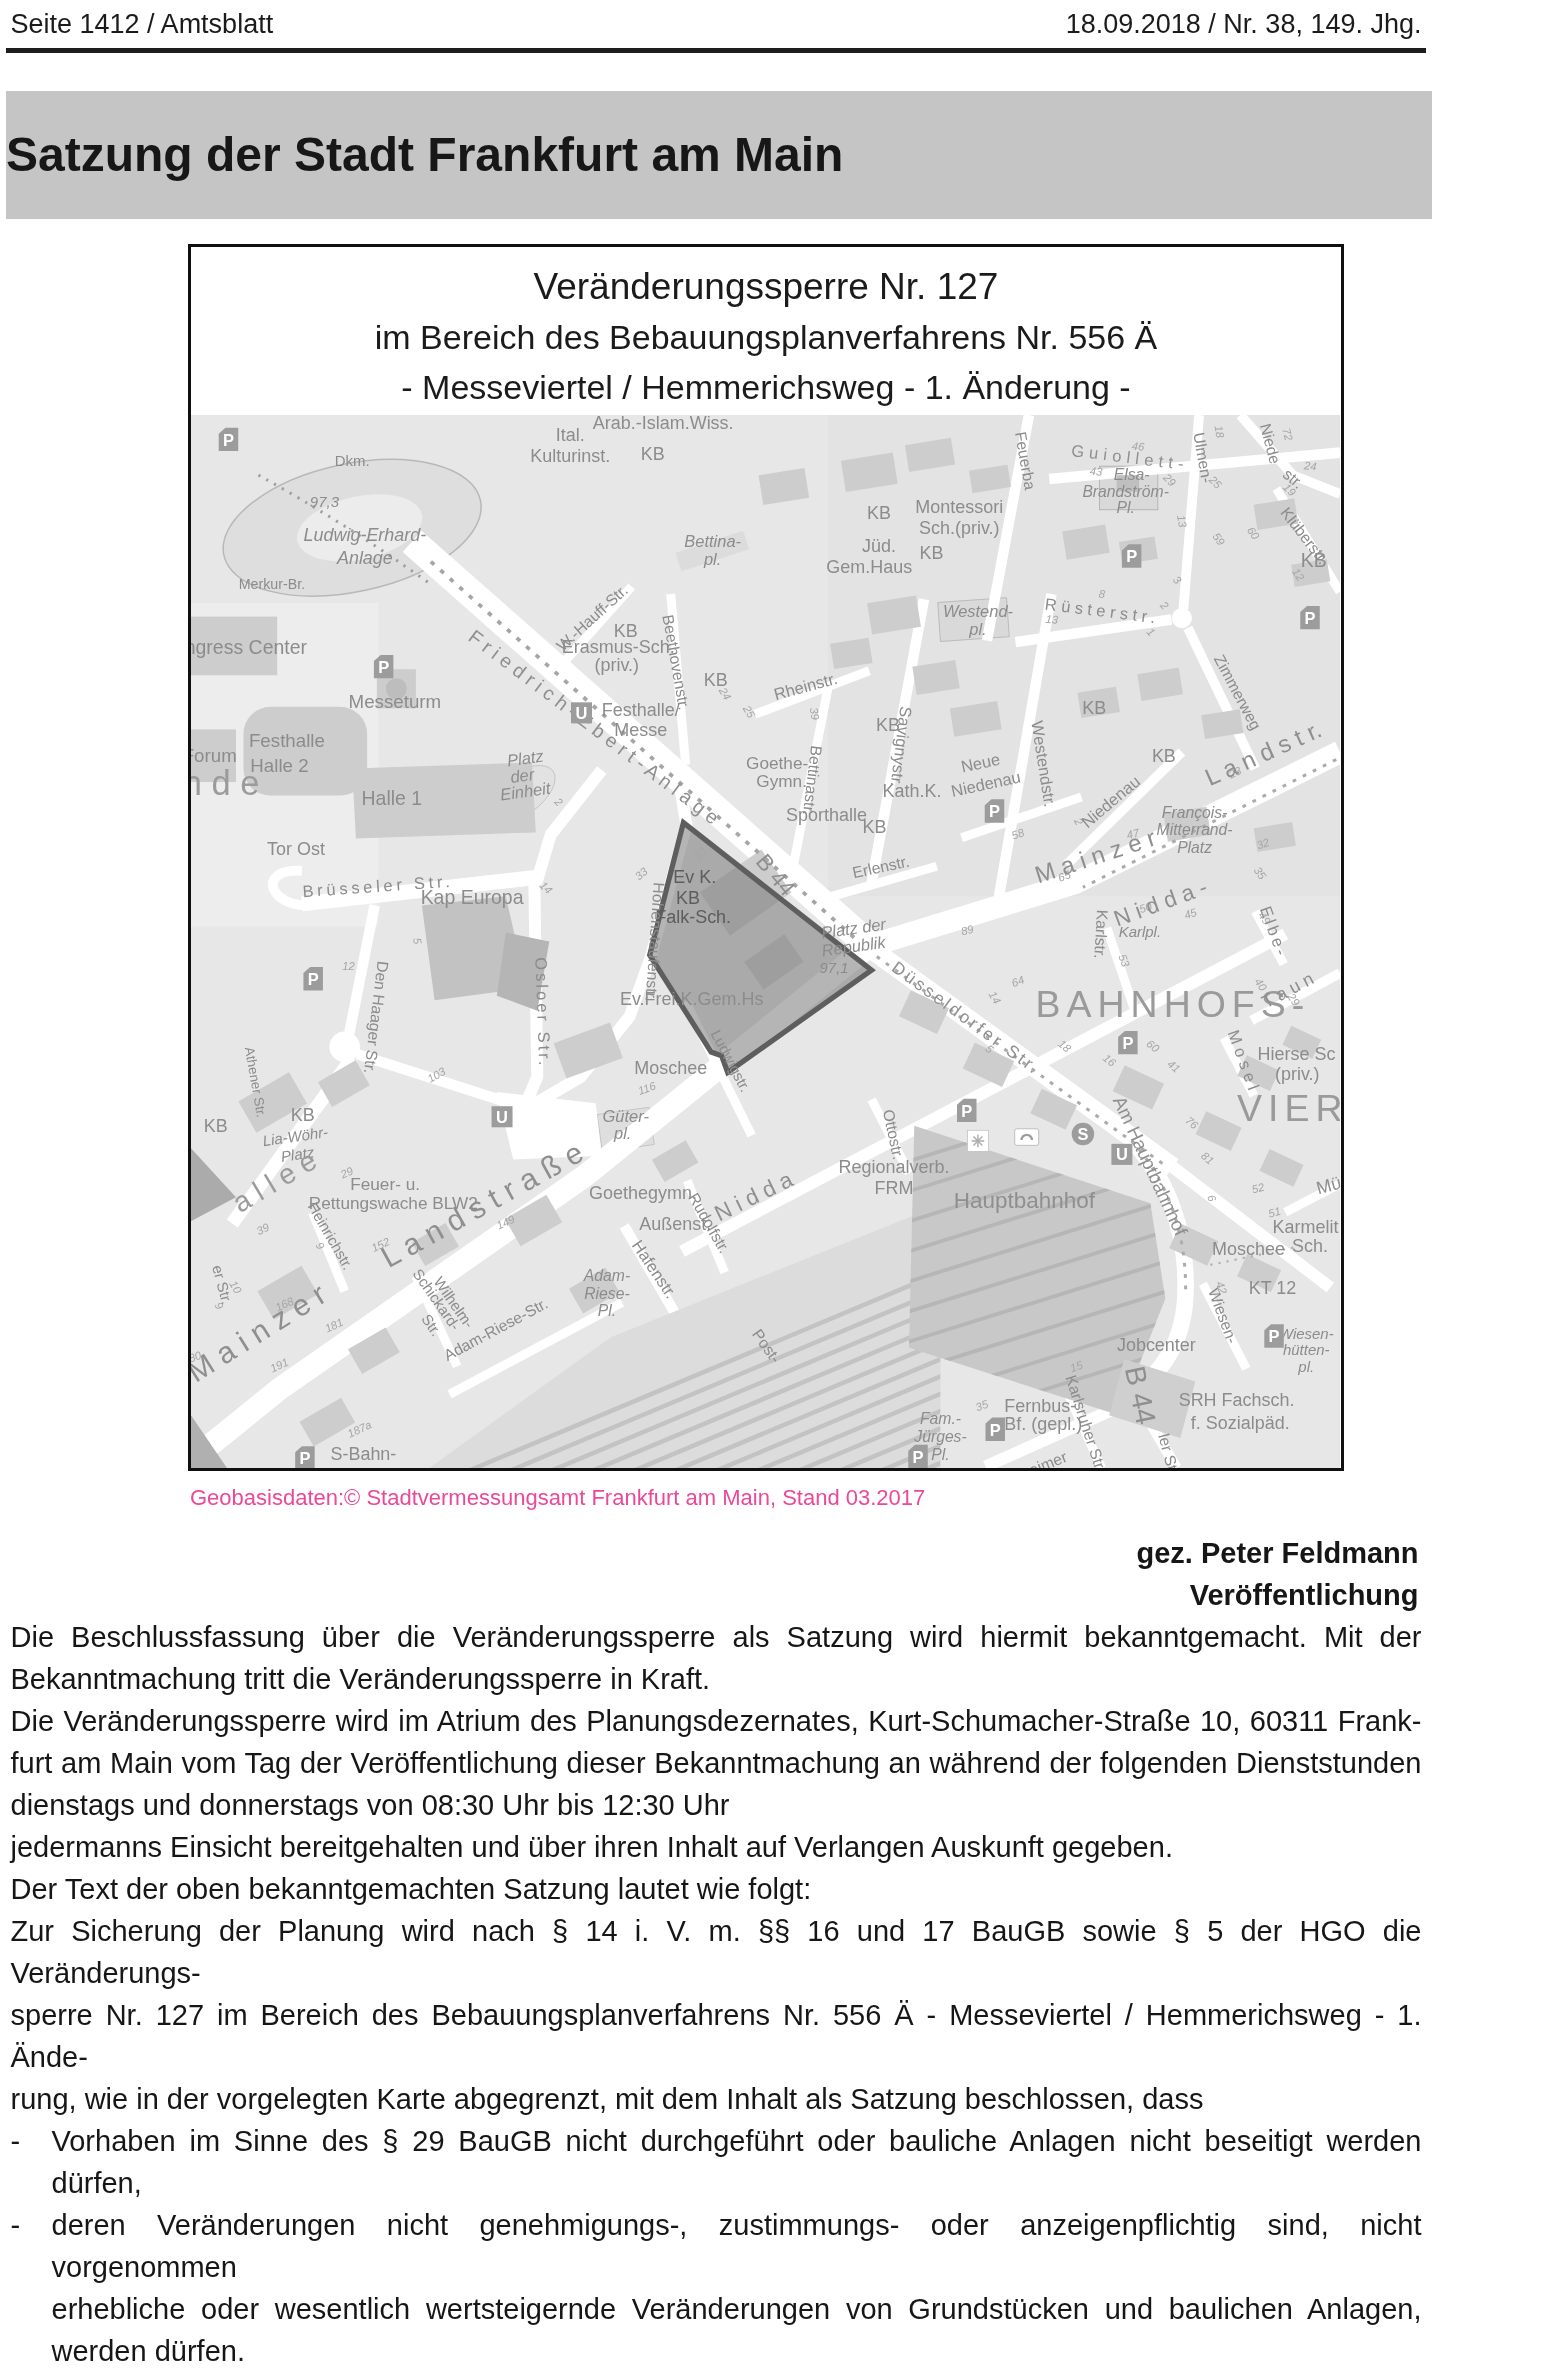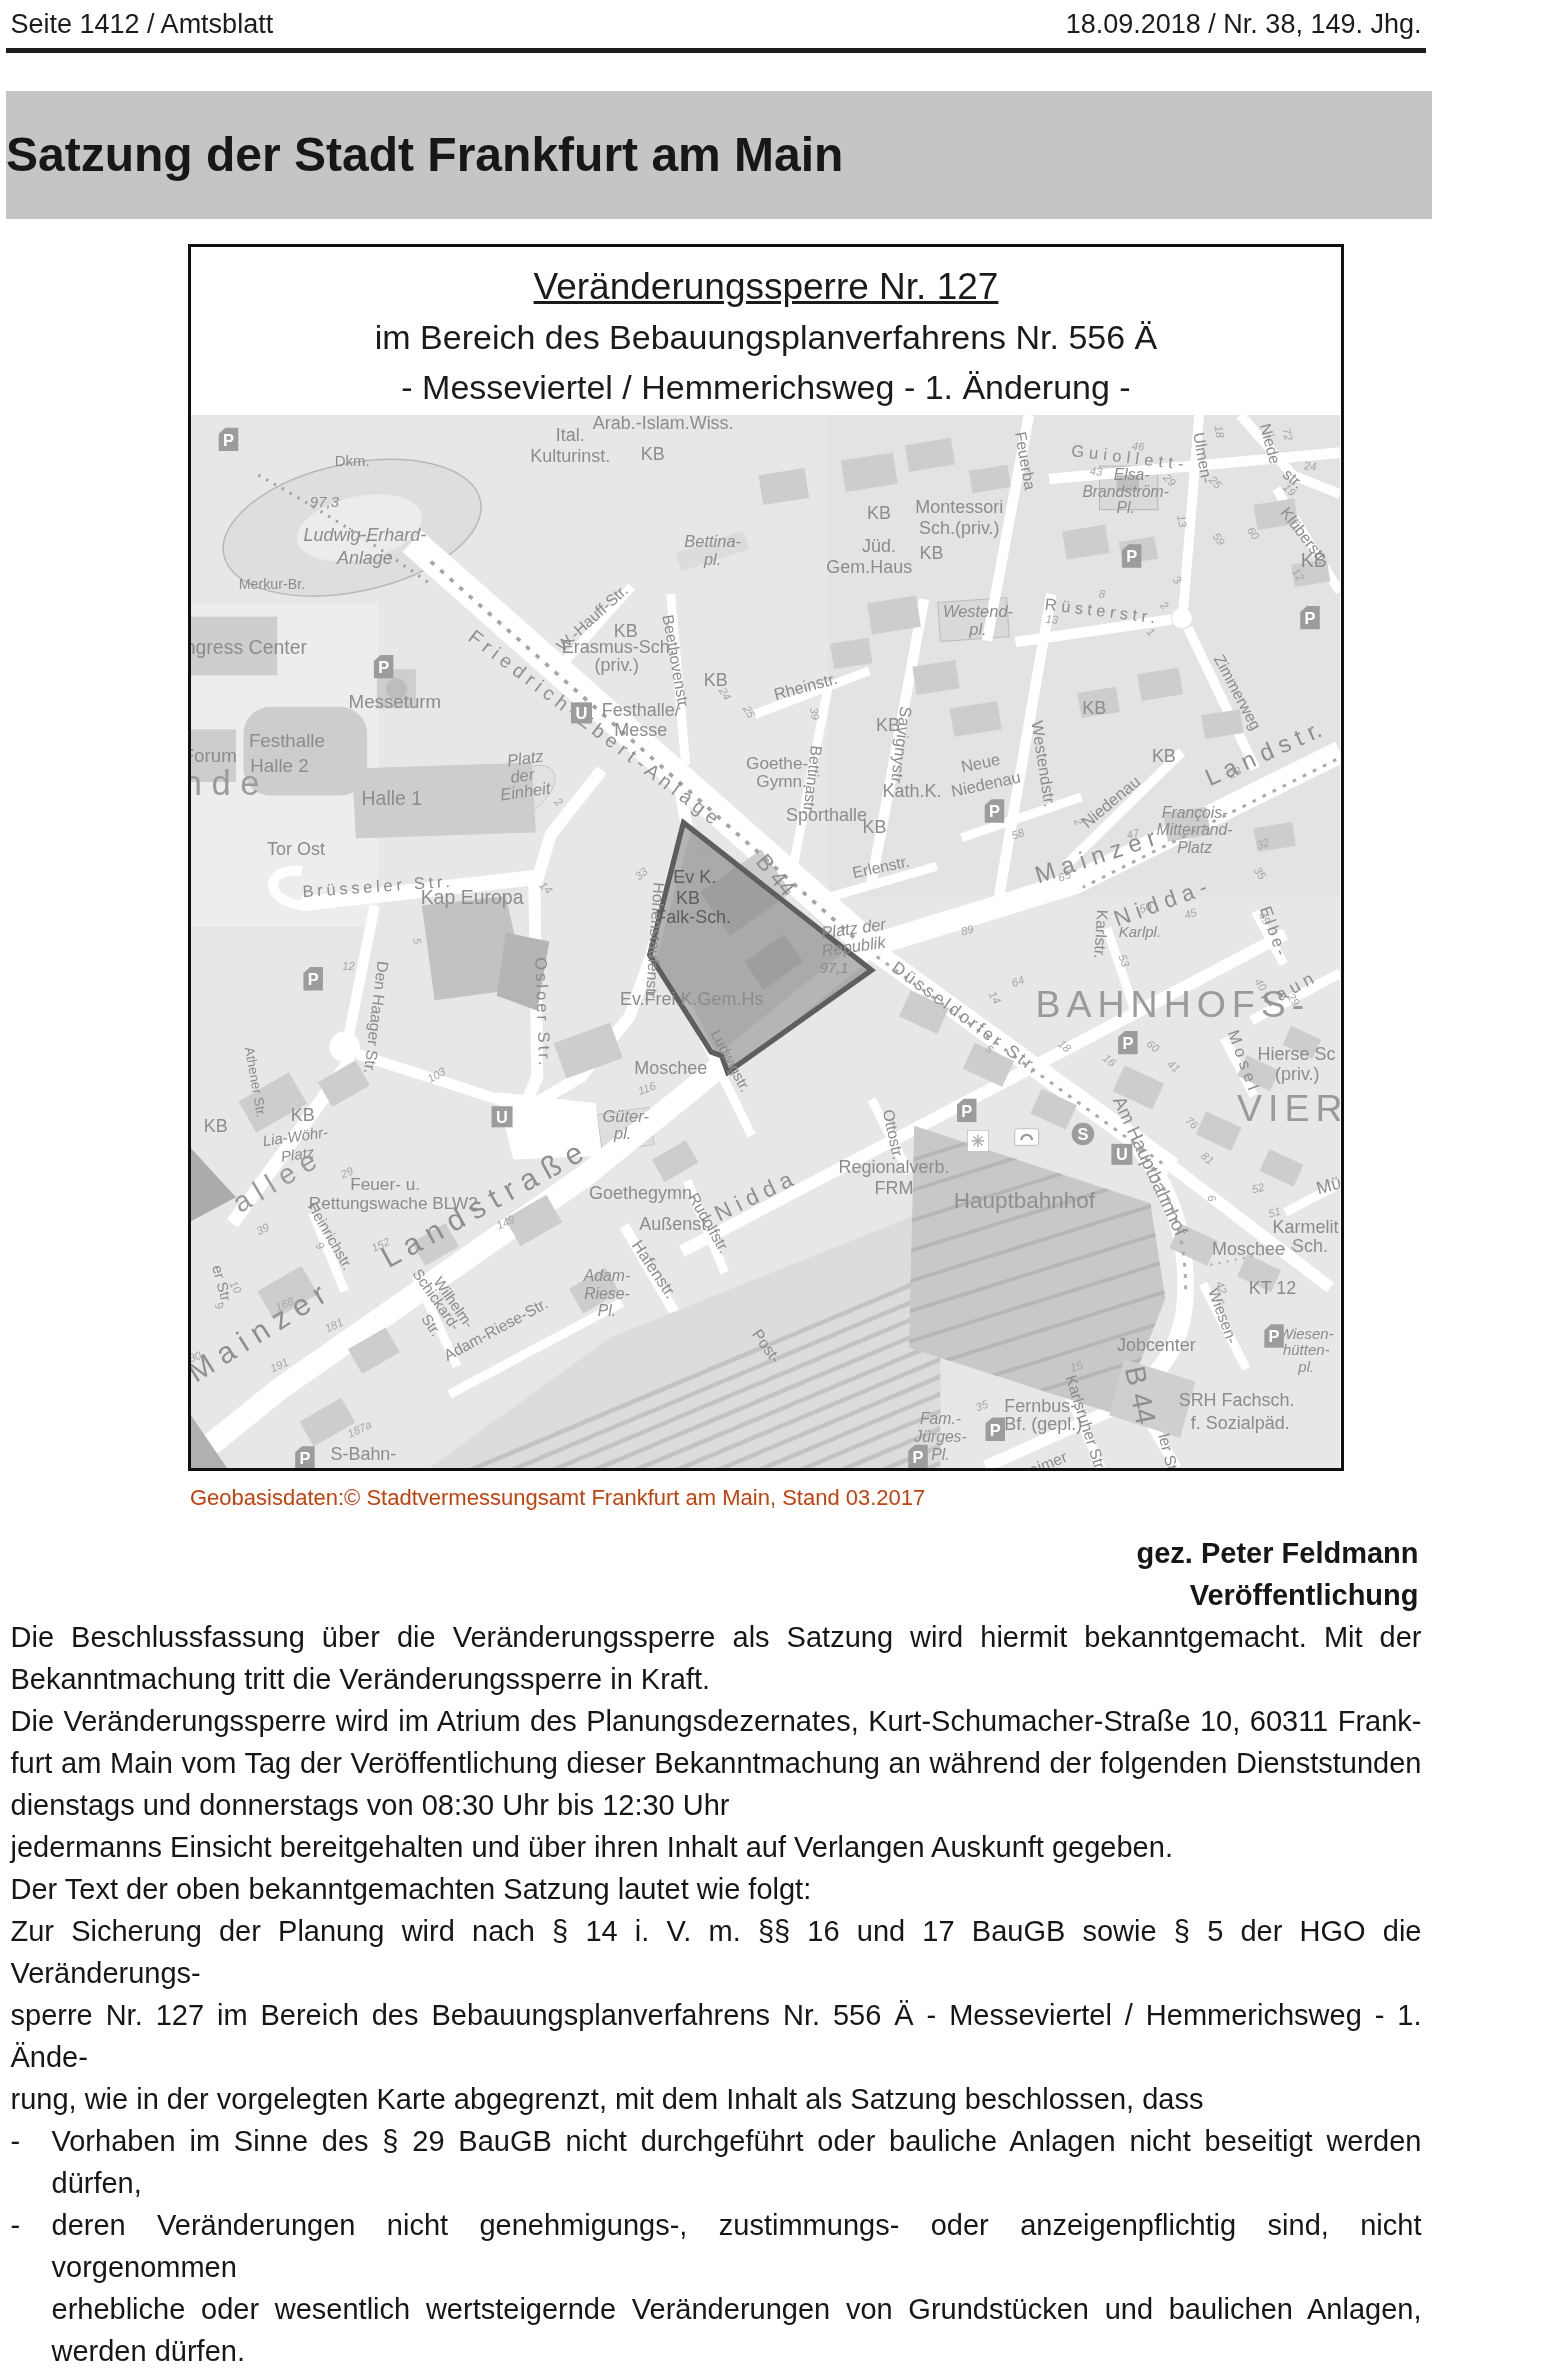--- a/index.html
+++ b/index.html
@@ -9,24 +9,24 @@
   .header{display:flex;justify-content:space-between;align-items:baseline;
           padding:9px 10.5px 0 10.5px;font-size:27px;}
   .header-rule{border:0;border-top:5.3px solid #1d1d1d;margin:7.5px 6px 0 6px;}
   
   .banner{margin:38px 0 0 6px;width:1443px;height:128px;background:#c5c5c5;
           display:flex;align-items:center;justify-content:flex-start;}
   .banner h1{margin:0;font-size:48px;font-weight:bold;color:#171717;letter-spacing:0px;}
   
   .map-card{margin:25.6px 0 0 188px;width:1156px;border:3.8px solid #101010;background:#fff;box-sizing:border-box;}
   .map-title{padding:15px 0 3px 0;text-align:center;}
-  .map-title .t1{font-size:37px;line-height:50px;text-decoration:underline;}
+  .map-title .t1{font-size:37px;line-height:50px;}
   .map-title .t2,.map-title .t3{font-size:34px;line-height:50px;}
   .map-svg{display:block;width:1149px;height:1053px;}
-  .caption{margin:13.5px 0 0 190px;font-size:22px;color:#c2410c;}
+  .caption{margin:13.5px 0 0 190px;font-size:22px;color:#ec4899;}
   
   .bodytext{margin:21px 10.5px 0 10.5px;font-size:29px;line-height:42px;color:#161616;}
   .pline{text-align:justify;}
   .pline.j{text-align-last:justify;}
   .sig{text-align:right;font-weight:bold;padding-right:3px;}
   .bullet{display:flex;}
   .bullet .dash{flex:0 0 41px;}
   .bullet .btxt{flex:1 1 auto;min-width:0;}
   
   text.mlab{font-family:"Liberation Sans",sans-serif;}

